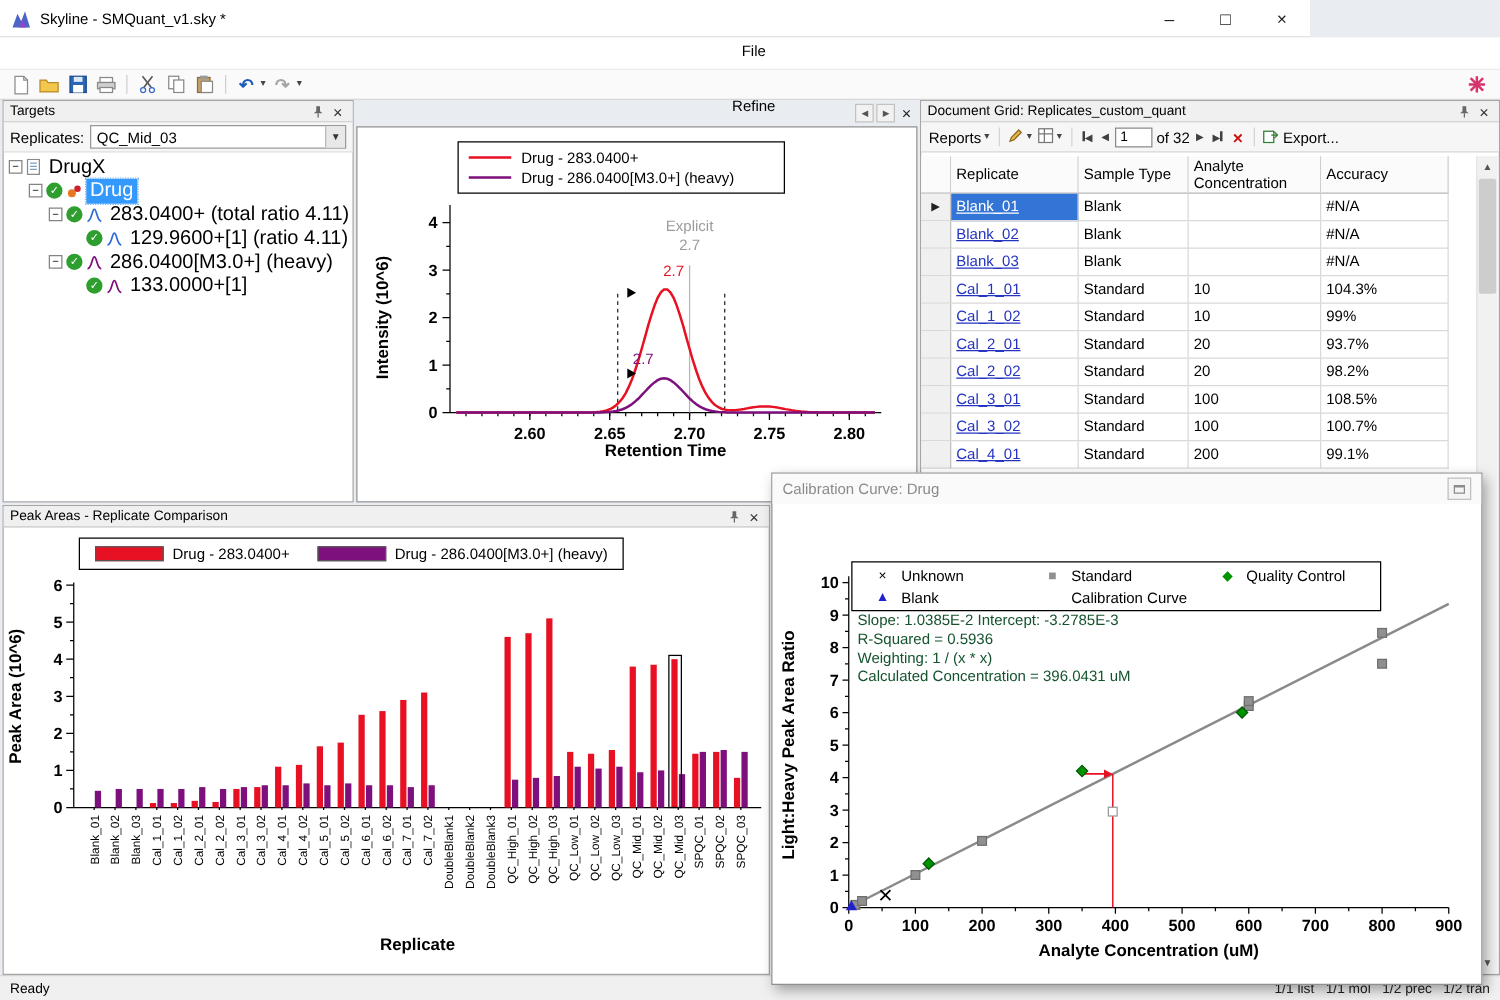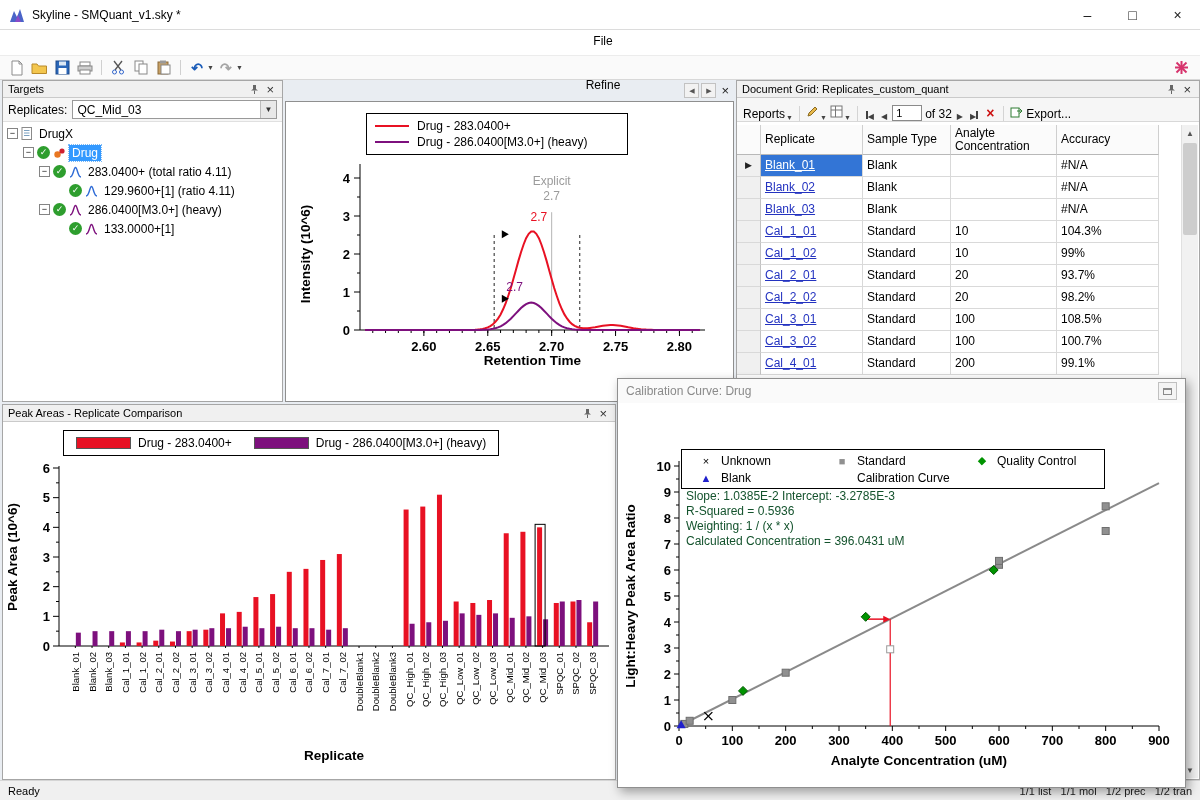--- a/index.html
+++ b/index.html
@@ -1,20 +1,20 @@
 <!DOCTYPE html>
 <html><head>
 <meta charset="utf-8">
 <style>
 *{margin:0;padding:0;box-sizing:border-box;font-family:"Liberation Sans",sans-serif;}
 html,body{width:1200px;height:800px;}
 body{position:relative;background:#e9edf2;overflow:hidden;font-size:12px;color:#000;}
 
 
-.titlebar{position:absolute;left:0;top:0;width:1200px;height:30px;background:#fff;border-bottom:1px solid #dcdcdc;display:flex;align-items:center;}
+.titlebar{position:absolute;left:0;top:0;width:1048px;height:30px;background:#fff;border-bottom:1px solid #dcdcdc;display:flex;align-items:center;}
 .app-icon{width:16px;height:16px;margin:0 7px 0 9px;}
 .title-text{font-size:12px;}
 .tb-spacer{flex:1;}
 .win-btn{width:45px;height:29px;display:flex;align-items:center;justify-content:center;font-size:14px;color:#222;}
 .menubar{position:absolute;left:0;top:30px;width:1200px;height:26px;background:#fff;display:flex;align-items:center;padding-left:6px;border-bottom:1px solid #ececec;flex-direction:column;}
 .menu-item{padding:4px 10px;font-size:12px;}
 .toolbar{position:absolute;left:0;top:56px;width:1200px;height:24px;background:#fafafa;border-bottom:1px solid #d8d8d8;display:flex;align-items:center;padding-left:5px;gap:1px;}
 .tbtn{width:22px;height:21px;display:flex;align-items:center;justify-content:center;}
 .tsep{width:1px;height:15px;background:#d0d0d0;margin:0 4px;}
 .caret{font-size:7px;color:#444;margin-left:-2px;}
@@ -34,40 +34,40 @@
 .repl-row{height:24px;display:flex;align-items:center;background:#f6f6f6;border-bottom:1px solid #e0e0e0;padding:0 5px;gap:5px;}
 .combo{flex:1;height:19px;border:1px solid #999;background:#fff;display:flex;align-items:center;}
 .combo-val{flex:1;padding-left:4px;font-size:12px;}
 .combo-btn{width:16px;height:17px;background:#e8e8e8;border-left:1px solid #bbb;display:flex;align-items:center;justify-content:center;font-size:8px;color:#333;}
 #tree{padding-top:2px;}
 .trow{height:19px;display:flex;align-items:center;gap:3px;white-space:nowrap;}
 .exp{width:11px;height:11px;border:1px solid #848484;background:#fff;font-size:9px;line-height:9px;text-align:center;flex:0 0 11px;}
 .exp-sp{width:11px;flex:0 0 11px;}
 .chk{width:13px;height:13px;border-radius:50%;background:#2e9e2e;color:#fff;font-size:9px;line-height:13px;text-align:center;flex:0 0 13px;}
 .nicon{display:flex;align-items:center;}
-.tlabel{font-size:12px;padding:1px 3px;}
+.tlabel{font-size:16px;padding:1px 3px;}
 .tlabel.sel{background:#3399ff;color:#fff;outline:1px dotted #7ab8f5;}
 
 
 #chrom-panel{left:285px;top:80px;width:449px;height:322px;background:transparent;border:none;}
 .tabstrip{height:21px;display:flex;align-items:flex-end;overflow:hidden;position:relative;}
 .tab{height:20px;padding:3px 8px 0;font-size:11px;background:linear-gradient(#fdfdfd,#ececec);border:1px solid #979797;border-bottom:none;margin-right:1px;white-space:nowrap;}
 .tab.cut{margin-left:-7px;border-left:none;}
 .tabnav{position:absolute;right:2px;top:3px;display:flex;gap:2px;align-items:center;}
 .tabnav .nv{width:15px;height:15px;display:flex;align-items:center;justify-content:center;font-size:7px;color:#555;background:#f2f2f2;border:1px solid #c2c2c2;}
 .tabnav .tclose{font-size:13px;padding:0 3px;color:#222;}
 .chrom-content{position:absolute;left:0;top:21px;width:449px;height:301px;background:#fff;border:1px solid #8f8f8f;}
 .legend-box{position:absolute;border:1px solid #000;background:#fff;font-size:12px;}
 #chrom-legend{left:80px;top:11px;width:262px;padding:4px 8px;}
 .cl-row{display:flex;align-items:center;gap:8px;height:16px;}
 .cl-line{width:34px;height:0;border-top:2px solid #000;}
 
 
 #grid-panel{left:736px;top:80px;width:464px;height:700px;}
-.grid-toolbar{height:24px;display:flex;align-items:flex-end;background:#f6f6f6;border-bottom:1px solid #d8d8d8;padding-left:6px;gap:3px;font-size:12px;}
+.grid-toolbar{height:24px;display:flex;align-items:center;background:#f6f6f6;border-bottom:1px solid #d8d8d8;padding-left:6px;gap:3px;font-size:12px;}
 .gt-sep{width:1px;height:15px;background:#d4d4d4;margin:0 3px;}
 .nav-glyph{font-size:8px;color:#404040;padding:0 2px;}
 .nav-bar{display:inline-block;width:2px;height:8px;background:#404040;}
 .page-input{width:30px;height:16px;border:1px solid #8a8a8a;font-size:11px;padding-left:3px;}
 .red-x{color:#cc1111;font-weight:bold;font-size:14px;padding:0 3px;}
 #grid-table{position:absolute;left:0;top:44px;width:422px;}
 .ghead,.grow{display:grid;grid-template-columns:24px 102px 88px 106px 102px;}
 .gh-cell{height:30px;border-right:1px solid #cfcfcf;border-bottom:1px solid #b8b8b8;background:#fbfbfb;font-size:12px;line-height:13px;padding:2px 4px;display:flex;align-items:center;}
 .gcell{height:22px;border-right:1px solid #d9d9d9;border-bottom:1px solid #d9d9d9;font-size:12px;padding:3px 4px;white-space:nowrap;overflow:hidden;}
 .gsel{background:#f0f0f0;border-right:1px solid #c2c2c2;text-align:center;font-size:9px;color:#222;padding-top:5px;}

